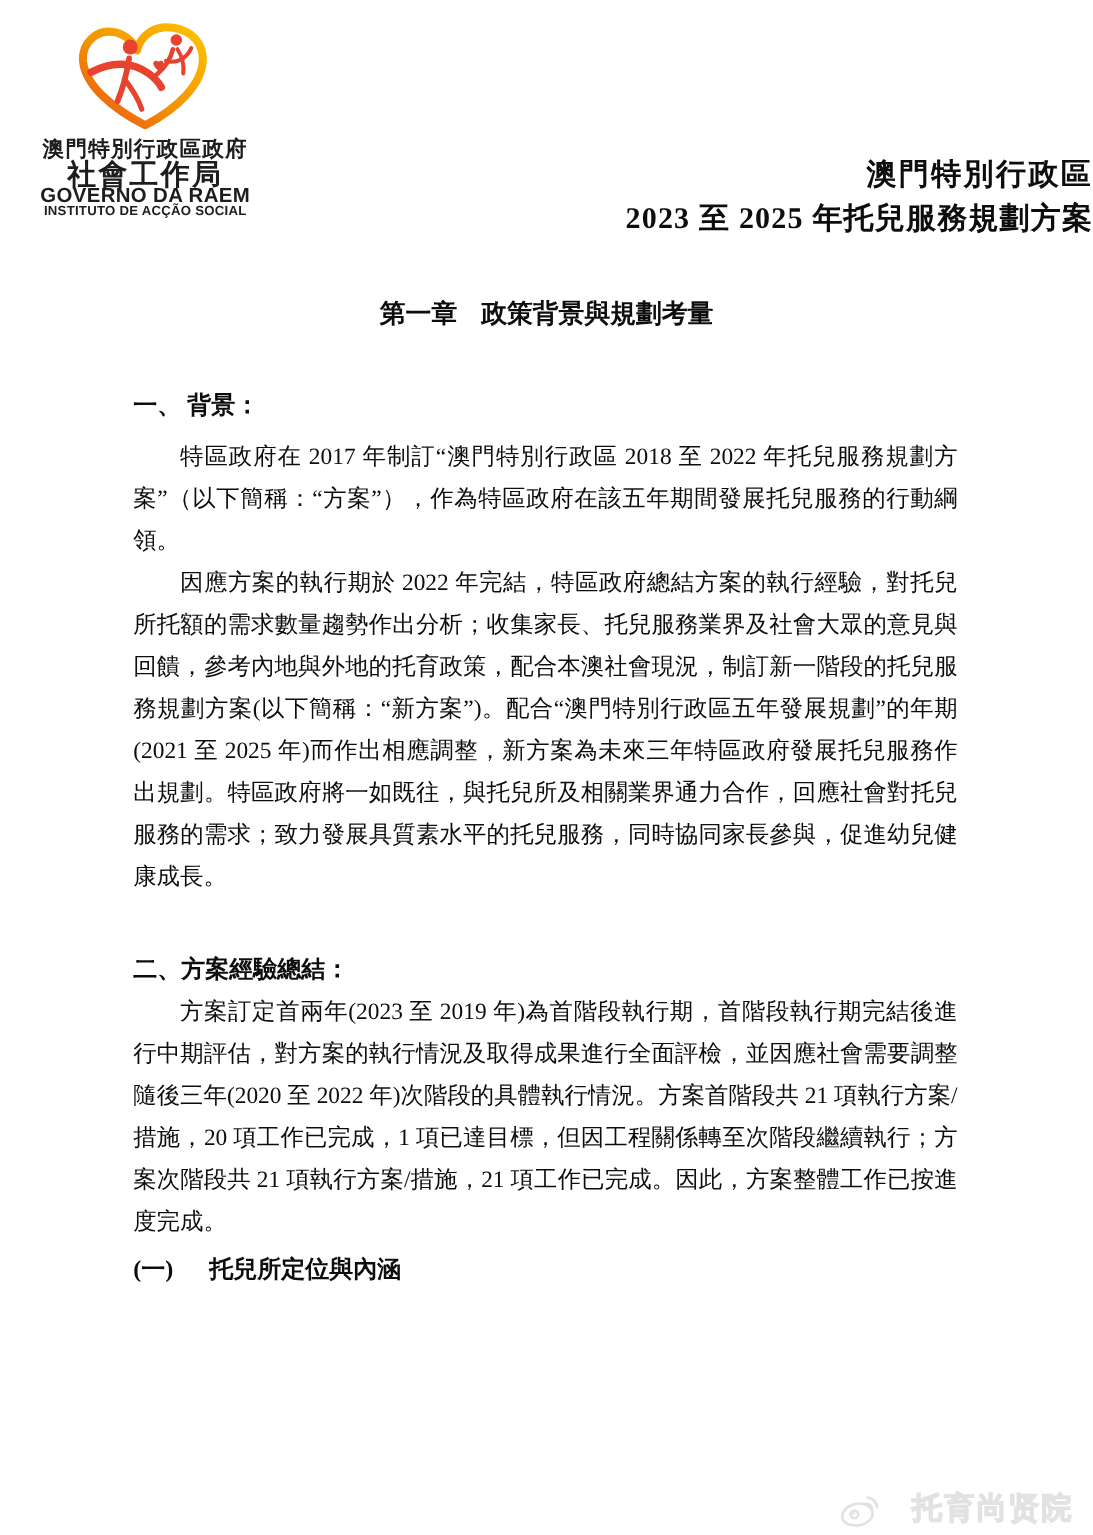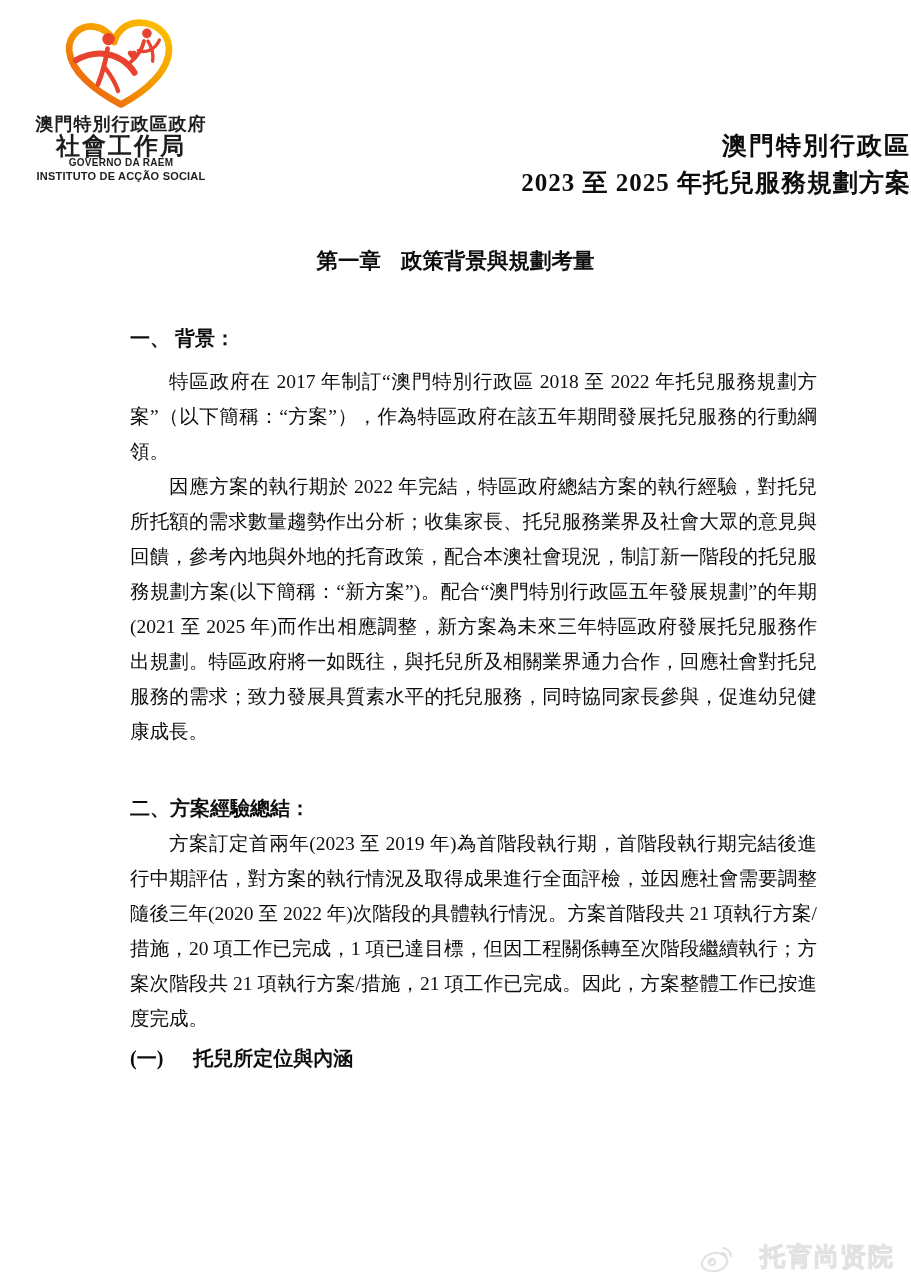--- a/index.html
+++ b/index.html
@@ -11,31 +11,31 @@
     color:#0d0d0d;
     overflow:hidden;
   }
   
   .logo-block{position:absolute;top:18px;left:30px;width:182px;text-align:center;}
   .logo-svg{display:block;margin:0 auto;width:128px;height:96px;}
   .org-zh{font-family:"Liberation Sans","DejaVu Sans",sans-serif;font-weight:bold;color:#1d1d1b;text-align:center;}
   .org-zh.l1{font-size:18px;line-height:21px;letter-spacing:1px;}
   .org-zh.l2{font-size:24px;line-height:21px;letter-spacing:2px;}
   .org-pt{font-family:"Liberation Sans","DejaVu Sans",sans-serif;font-weight:bold;color:#1d1d1b;}
-  .org-pt.l1{font-size:10px;line-height:14px;letter-spacing:0.3px;}
+  .org-pt.l1{font-size:17px;line-height:14px;letter-spacing:0.3px;}
   .org-pt.l2{font-size:11px;line-height:13px;letter-spacing:0.2px;}
   
   .doc-title{position:absolute;top:127px;left:0;width:100%;text-align:right;font-weight:bold;}
   .doc-title .t1{font-size:25px;line-height:37px;letter-spacing:2px;}
   .doc-title .t2{font-size:25px;line-height:38px;letter-spacing:1px;}
   
   .chapter{position:absolute;top:246px;left:0;width:100%;text-align:center;font-weight:bold;font-size:21.5px;line-height:30px;}
   .chapter .gap{display:inline-block;width:20px;}
   
-  .sec{position:absolute;left:130px;width:687px;font-size:19.5px;line-height:35px;text-align:justify;}
+  .sec{position:absolute;left:111px;width:687px;font-size:19.5px;line-height:35px;text-align:justify;}
   .sec-1{top:320px;}
   .sec-2{top:790px;}
   .sec-heading{font-weight:bold;font-size:20px;line-height:36px;text-align:left;}
   .sec p{margin:0;text-indent:2em;}
   .sec .p-first{margin-top:8px;}
   .sub-heading{display:flex;align-items:baseline;font-weight:bold;font-size:20px;line-height:36px;margin-top:4px;text-align:left;}
   .sub-heading .sub-title{margin-left:30px;}
   .sub-par{margin-top:8px !important;}
   
   .watermark{

